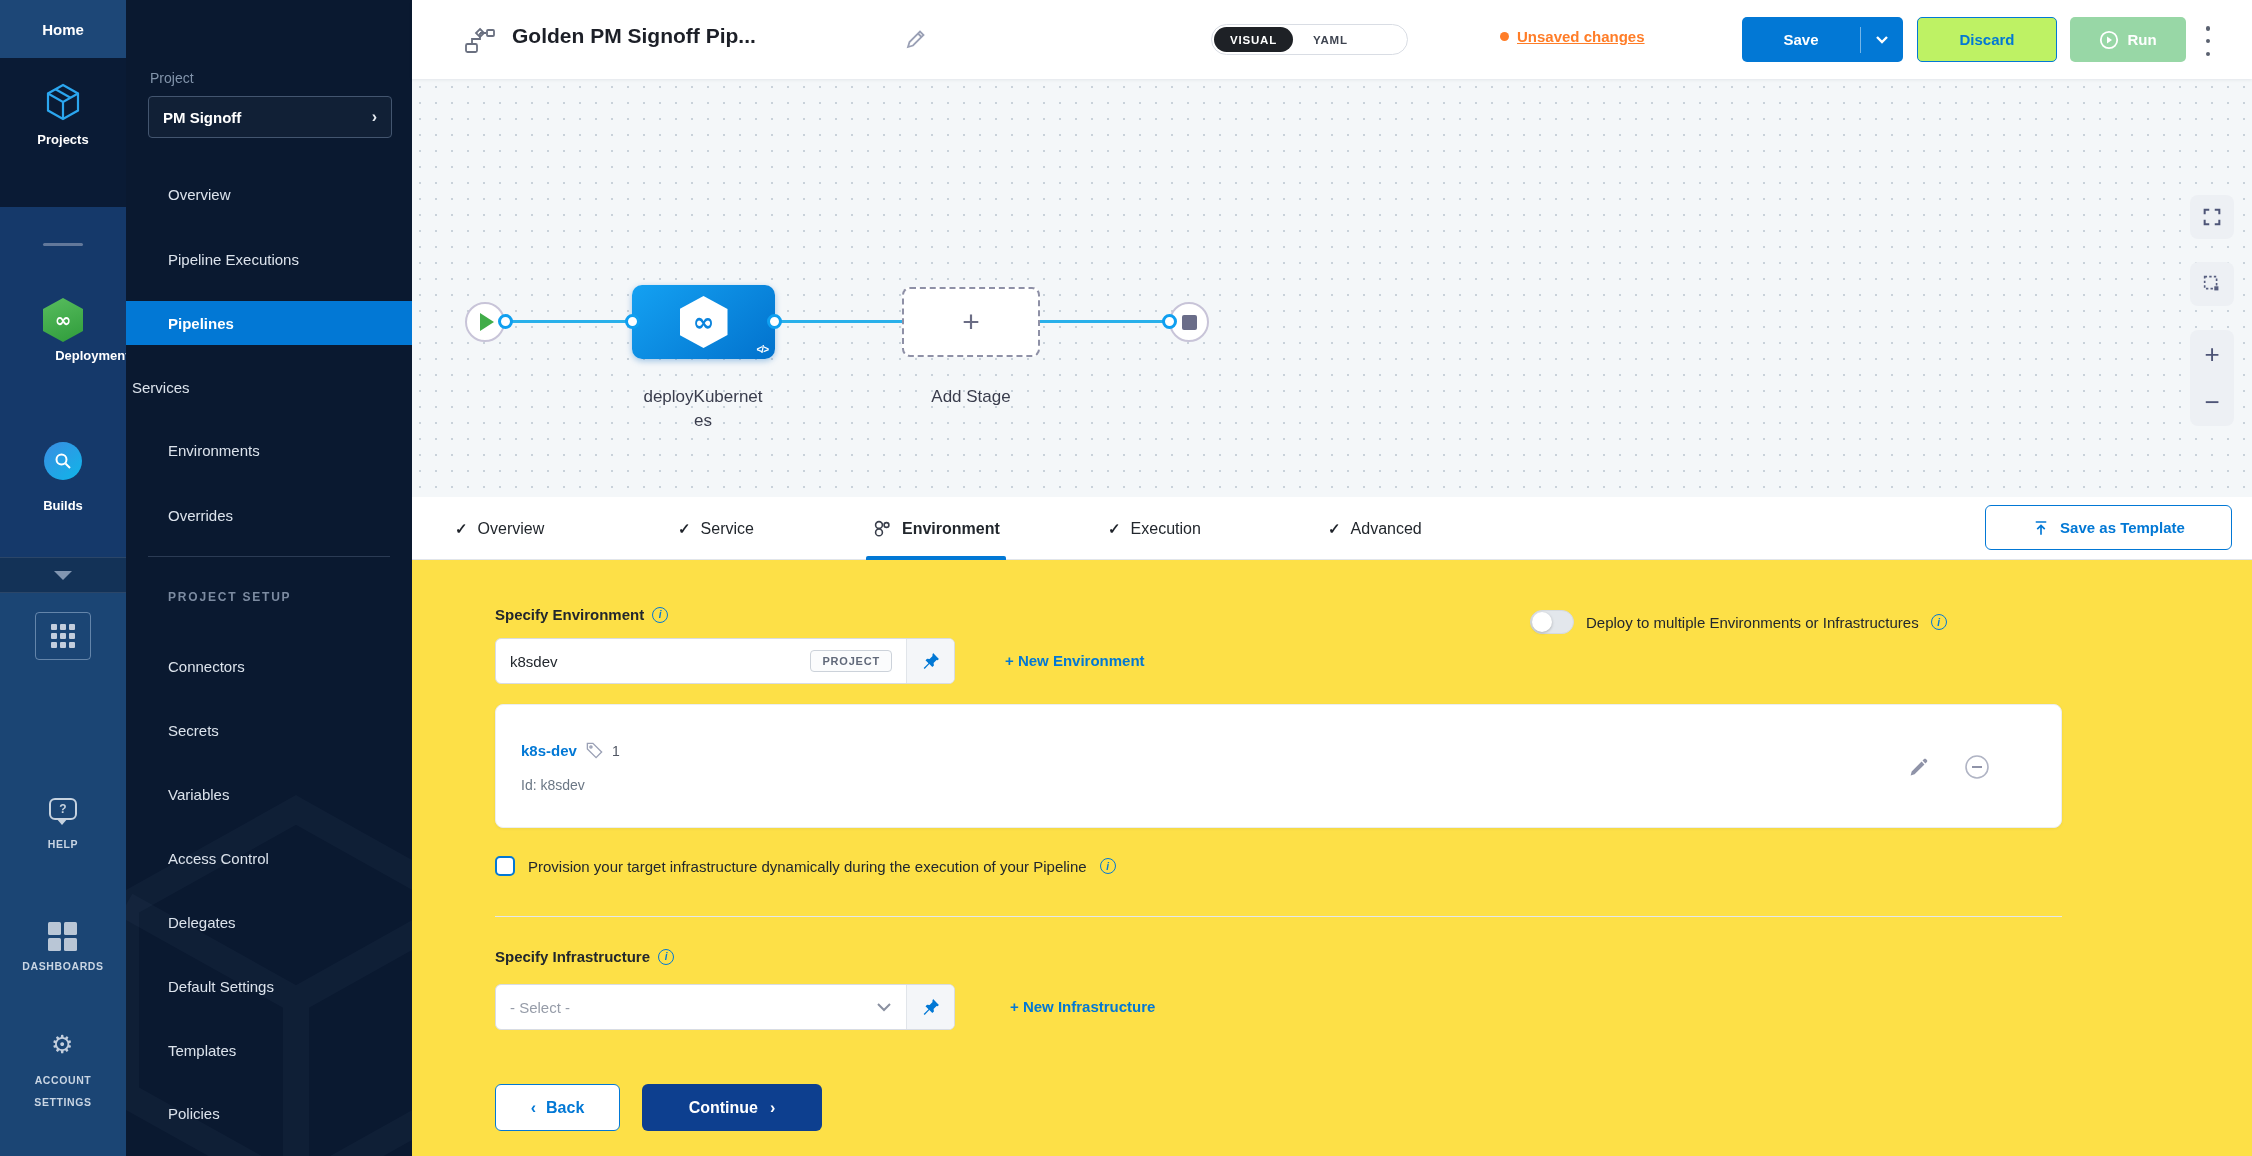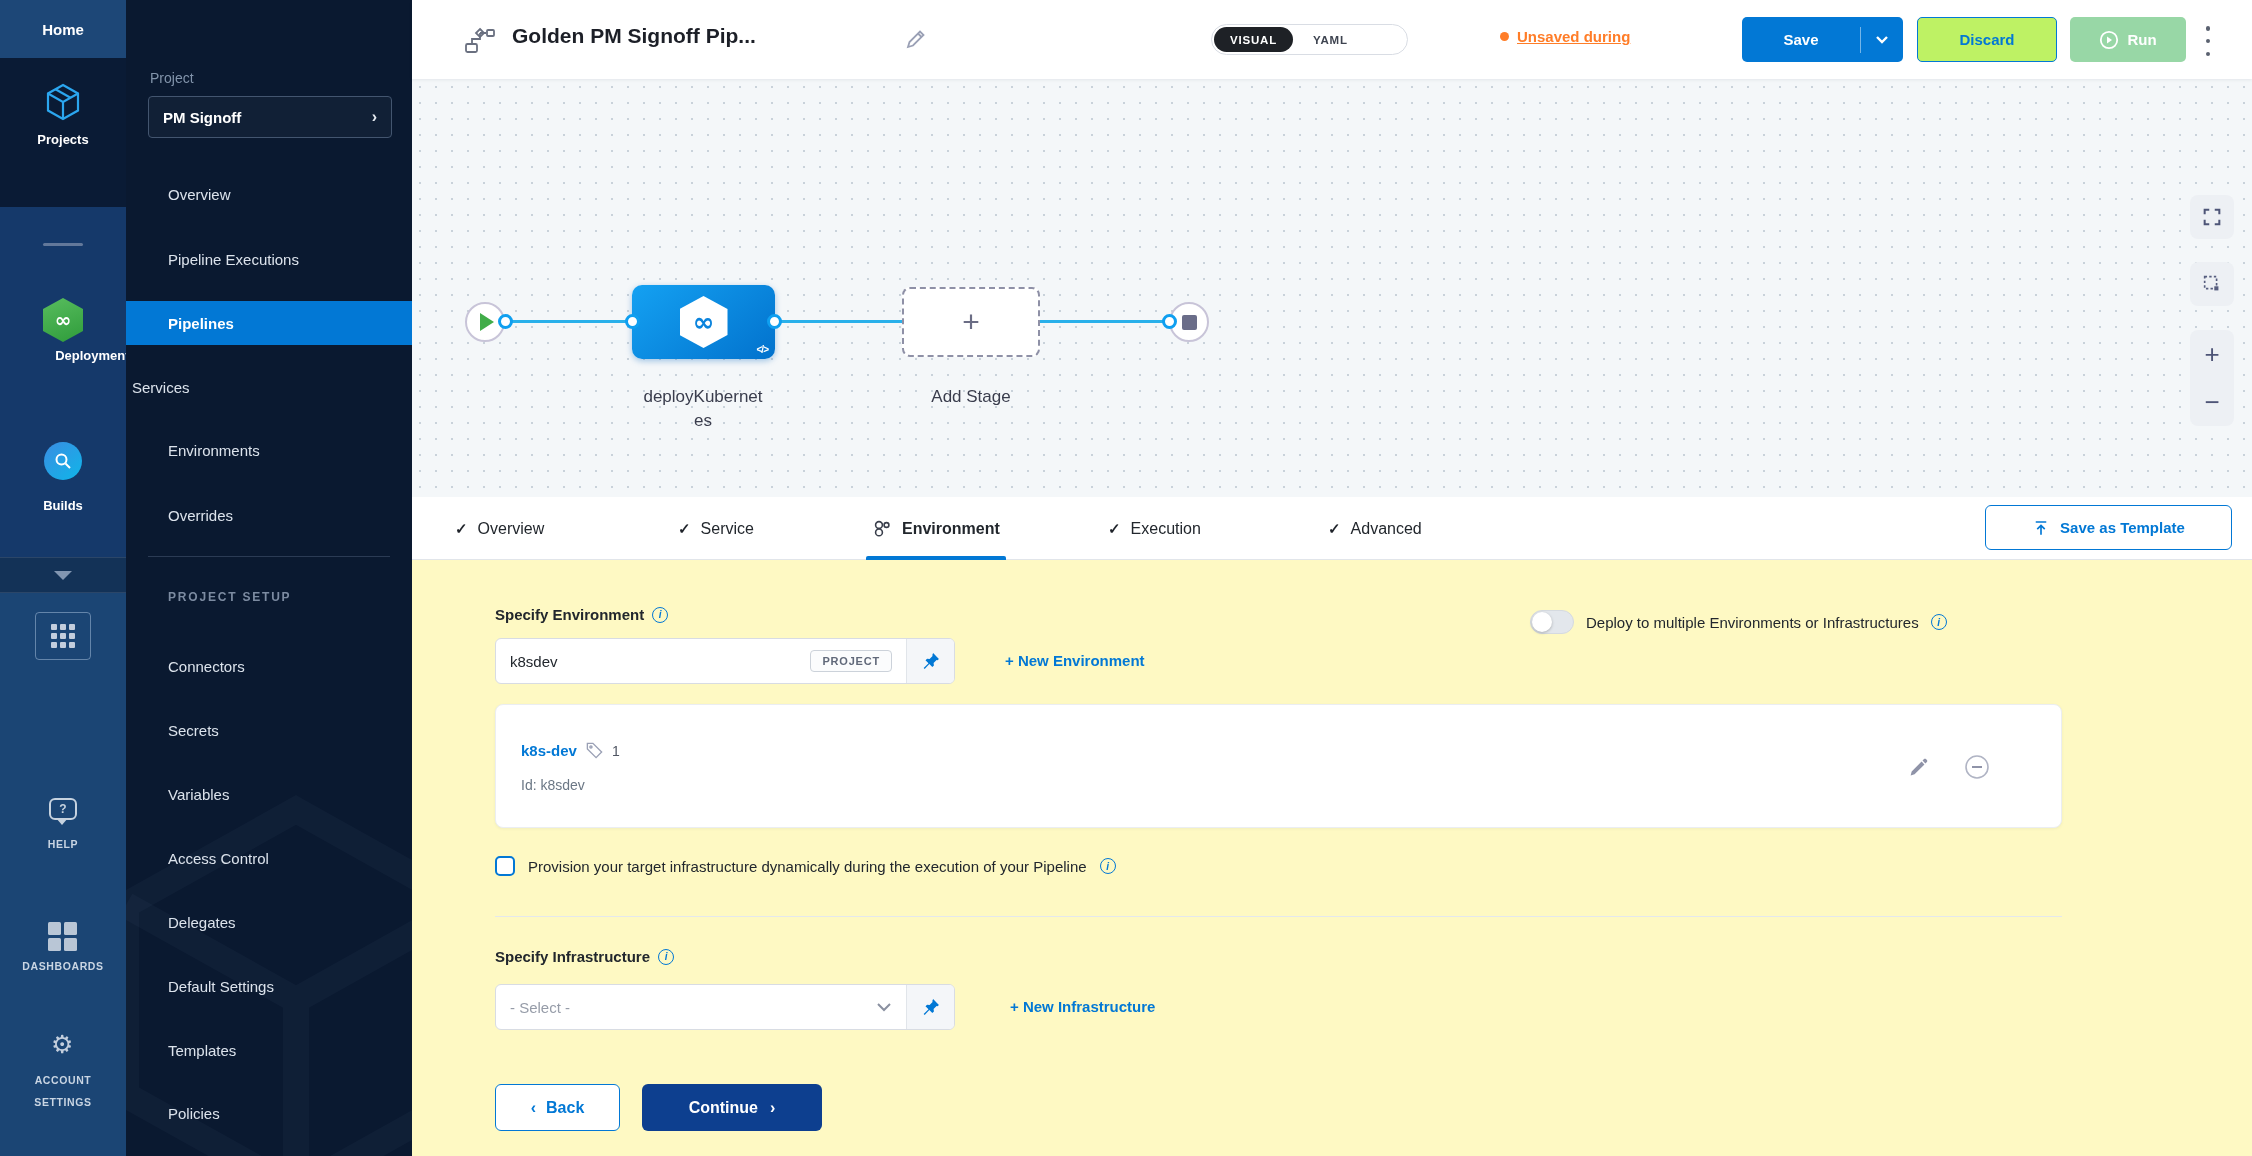--- a/index.html
+++ b/index.html
@@ -78,21 +78,21 @@
 
   
   #tabbar { left:412px; top:497px; width:1840px; height:63px; background:#fff; border-bottom:1px solid #e1e5ea; z-index:4; }
   .tab { top:0; height:63px; display:flex; align-items:center; gap:10px; font-size:16px; color:#22272d; font-weight:500; cursor:pointer; }
   .tab .chk { font-size:15px; font-weight:700; color:#1f232a; }
   .tab.active { font-weight:700; }
   .tab.active::after { content:""; position:absolute; left:-6px; right:-6px; bottom:0; height:4px; background:#0278d5; border-radius:2px 2px 0 0; }
   .btn-template { left:1573px; top:8px; width:247px; height:45px; background:#fff; border:1.5px solid #0278d5; border-radius:6px; color:#0278d5; font-size:15px; font-weight:700; display:flex; align-items:center; justify-content:center; gap:10px; cursor:pointer; }
 
   
-  #content { left:412px; top:560px; width:1840px; height:596px; background:#fef9c3; }
+  #content { left:412px; top:560px; width:1840px; height:596px; background:#fde047; }
   .field-label { display:flex; align-items:center; gap:8px; font-size:15px; font-weight:700; color:#22272d; }
   .info-i { width:16px; height:16px; border:1.5px solid #0278d5; border-radius:50%; color:#0278d5; font-size:10px; font-weight:700; display:inline-flex; align-items:center; justify-content:center; font-style:italic; }
   .input-group { width:460px; height:46px; background:#fff; border:1px solid #d8dce3; border-radius:6px; display:flex; overflow:hidden; }
   .input-main { flex:1; display:flex; align-items:center; padding:0 14px; font-size:15px; color:#22272d; }
   .input-main .ph { color:#969ca8; }
   .scope-badge { margin-left:auto; border:1px solid #ccd2da; border-radius:4px; background:#fbfcfd; color:#61697a; font-size:11px; font-weight:700; letter-spacing:.8px; padding:4px 11px; }
   .sel-chev { margin-left:auto; }
   .pin-seg { width:48px; border-left:1px solid #e1e5ea; background:#f4f6f9; display:flex; align-items:center; justify-content:center; cursor:pointer; }
   .link { color:#0278d5; font-size:15px; font-weight:700; cursor:pointer; }
   .toggle { width:44px; height:24px; border-radius:12px; background:#e3e7ec; border:1px solid #d5dae0; position:relative; cursor:pointer; }
@@ -247,21 +247,21 @@
         <path d="M14 6.5l3.5 3.5"></path>
     </svg>
     <div class="abs mode-pill">
       <div class="mode-visual">
           <span>VISUAL</span>
         </div>
       <div class="mode-yaml"><span>YAML</span></div>
     </div>
     <div class="abs unsaved">
       <span class="dot"></span>
-      <span class="txt">Unsaved during</span>
+      <span class="txt">Unsaved changes</span>
     </div>
     <div class="abs btn btn-save">
       <div class="seg-main">
           <span>Save</span>
         </div>
       <div class="seg-sep"></div>
       <div class="seg-chev">
         <svg width="14" height="10" viewBox="0 0 14 10" fill="none" stroke="#fff" stroke-width="2.4">
             <path d="M2 2l5 5 5-5"></path>
           </svg>

